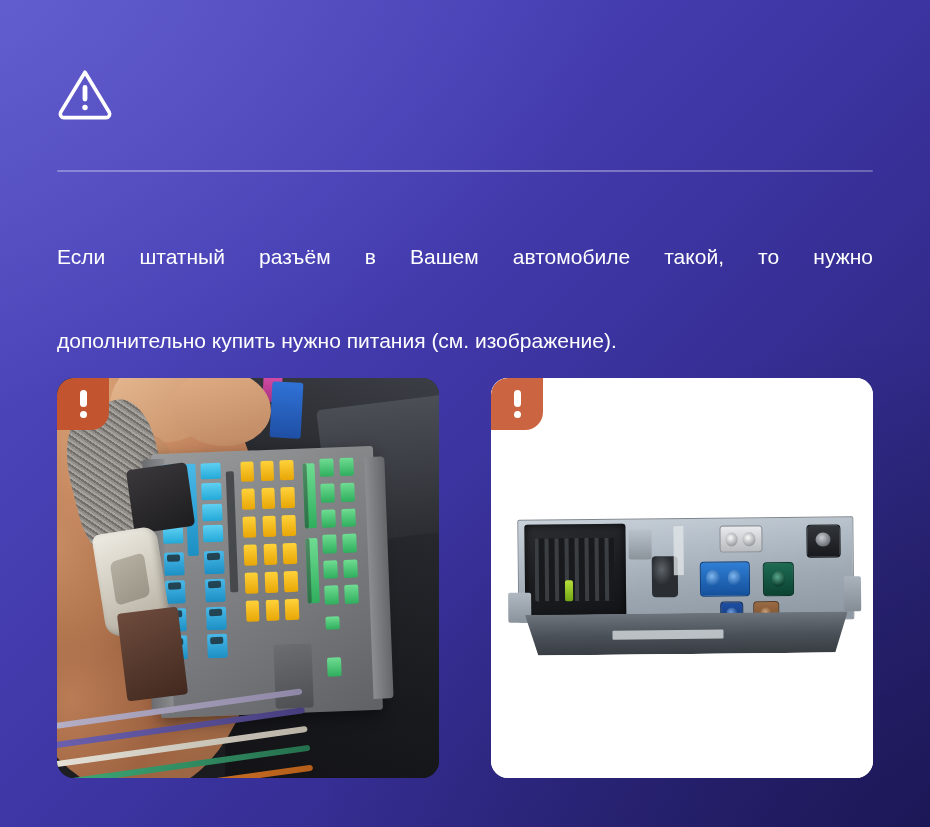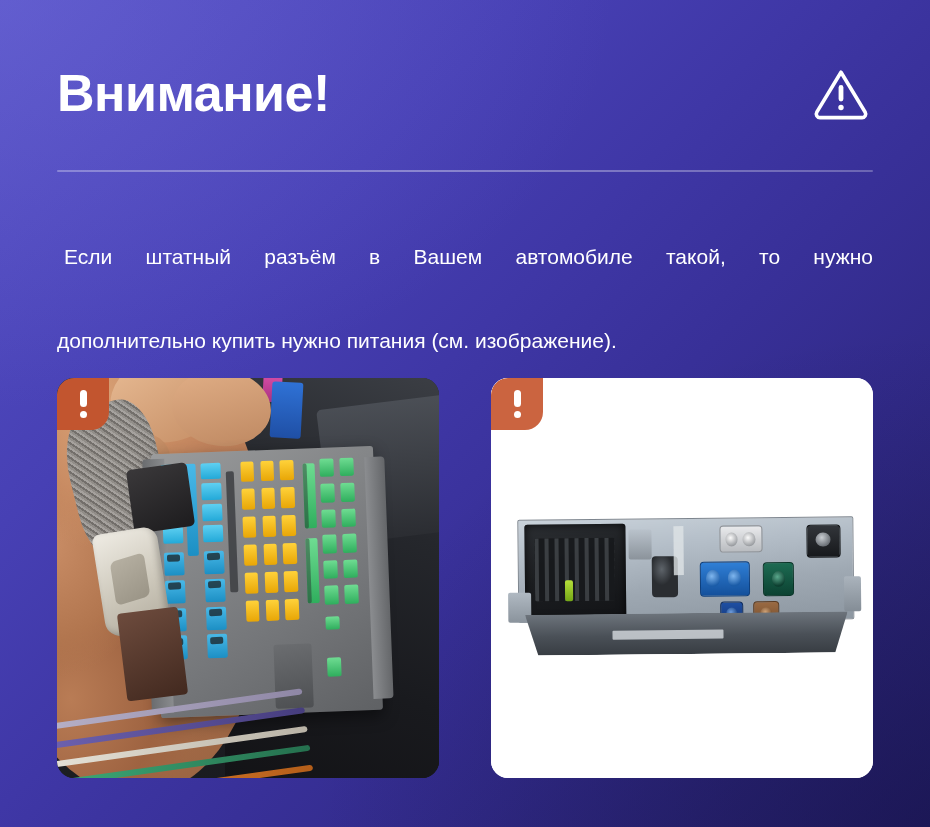--- a/index.html
+++ b/index.html
@@ -72,21 +72,21 @@
     position:absolute;
     left:57px; top:236px;
     width:816px;
     font-size:21px;
     line-height:42px;
     font-weight:400;
     color:#ffffff;
     text-align:justify;
     text-justify:inter-word;
   }
-  .para .ln1 { display:block; text-align:justify;margin-left:7px; }
+  .para .ln1 { display:block; text-align:justify; }
   .para .ln1::after{ content:""; display:inline-block; width:100%; height:0; }
   .para .ln2 { display:block; }
 
   
   .cards {
     position:absolute;
     left:57px; top:378px;
     width:816px; height:400px;
     display:flex; justify-content:space-between;
   }
@@ -371,21 +371,20 @@
   }
 </style>
 </head>
 <body>
 
 <div class="page"></div>
 
 <div class="content">
 
   <div class="header">
-    <div class="title">Внимание!</div>
     <svg class="warn-ico" viewBox="0 0 56 56" fill="none" aria-hidden="true">
       <path d="M28 7.2 L52.2 47.2 a3.6 3.6 0 0 1 -3.1 5.4 H6.9 a3.6 3.6 0 0 1 -3.1 -5.4 Z" stroke="#ffffff" stroke-width="3.6" stroke-linejoin="round" fill="none"></path>
       <rect x="25.6" y="20" width="4.8" height="16.5" rx="2.4" fill="#ffffff"></rect>
       <circle cx="28" cy="42.5" r="2.7" fill="#ffffff"></circle>
     </svg>
   </div>
 
   <div class="divider"></div>
 
   <div class="para">

